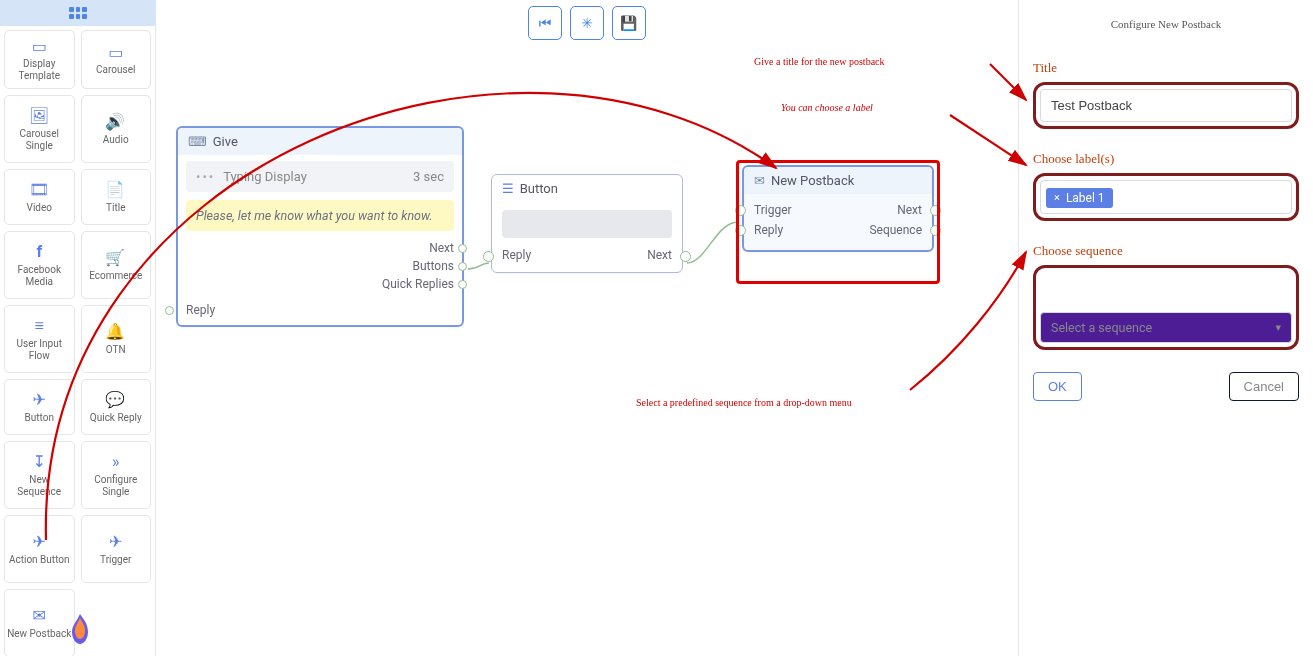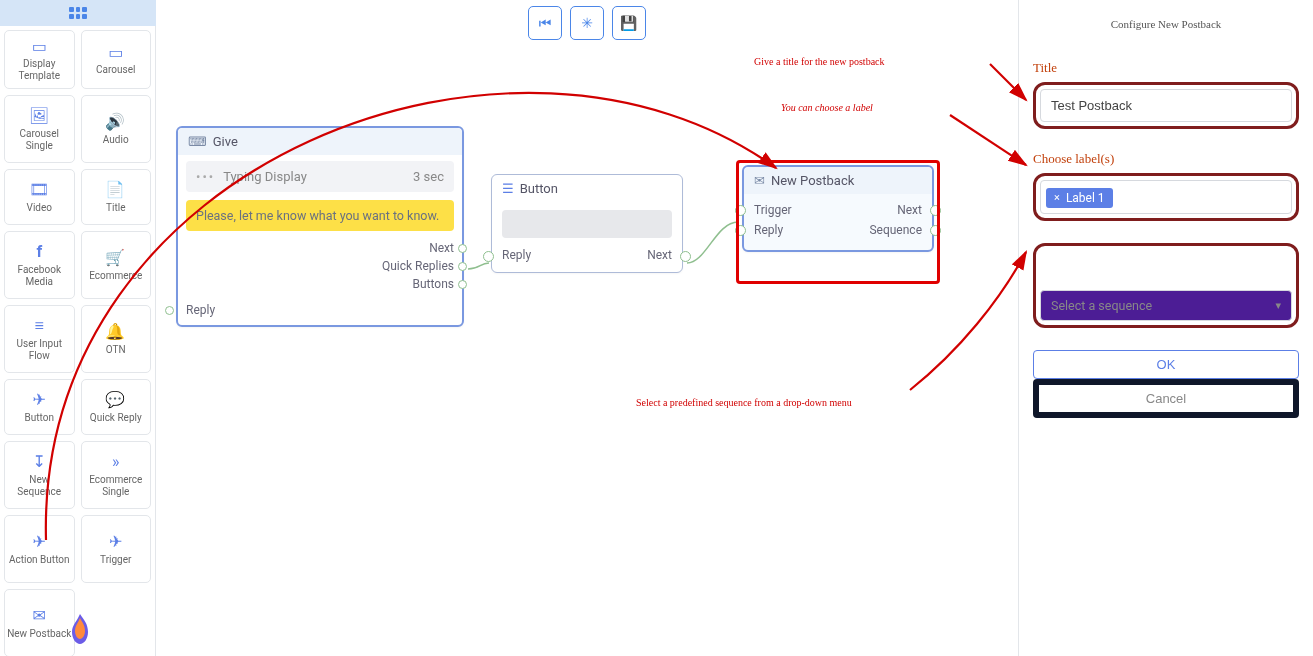--- a/index.html
+++ b/index.html
@@ -68,22 +68,22 @@
   .node.selected .node-header { background: #eef4fb; border-radius: 5px 5px 0 0; }
 
   
   .text-node { left: 20px; top: 126px; width: 288px; }
   .typing-row {
     margin: 6px 8px 0 8px; background: #f2f3f6; border-radius: 4px;
     padding: 8px 10px; display: flex; align-items: center; justify-content: space-between;
     font-size: 13px; color: #888;
   }
   .text-content {
-    margin: 8px 8px 8px 8px; background: #fde047; border-radius: 4px;
-    padding: 8px 10px; font-size: 12.5px; color: #6a7180;
+    margin: 8px 8px 8px 8px; background: #fef9c3; border-radius: 4px;
+    padding: 8px 10px; font-size: 12.5px; color: #6a7180; font-style: italic;
   }
   .port-list-right { padding: 0 8px 8px 0; }
   .port-row-r { display: flex; justify-content: flex-end; align-items: center; font-size: 12px; color: #667; padding: 2px 0; position: relative; }
   .port-row-r .dot, .port-row-l .dot {
     width: 9px; height: 9px; border: 1px solid #8fbf8f; background: #fff; border-radius: 50%;
     position: absolute;
   }
   .port-row-r .dot { right: -13px; }
   .port-row-l { display: flex; justify-content: flex-start; align-items: center; font-size: 12px; color: #667; padding: 2px 8px; position: relative; }
   .port-row-l .dot { left: -13px; }
@@ -142,23 +142,23 @@
   .chip-box { border: 1px solid #d6d9de; border-radius: 4px; padding: 5px; background:#fff; }
   .chip { display:inline-flex; align-items:center; gap:6px; background:#5c7fe6; color:#fff; font-size:12px; padding: 3px 8px; border-radius:3px; }
   .chip .x { font-size:11px; }
   .rp-select {
     width:100%; border:1px solid #d6d9de; border-radius:4px; background:#4c1d95;
     padding: 7px 10px; font-size: 12.5px; color:#888; display:flex; justify-content:space-between; align-items:center;
     cursor: pointer;
     margin-top: 40px;
   }
   .rp-select .caret { color:#888; font-size:11px; }
-  .rp-actions { display:flex; justify-content:space-between; margin-top: 6px; flex-direction: column; }
+  .rp-actions { display:flex; justify-content:space-between; margin-top: 6px; }
   .btn-ok { border:1px solid #5c7fe6; color:#5c7fe6; background:#fff; padding:6px 14px; border-radius:4px; font-size:13px; cursor:pointer; }
-  .btn-cancel { border:6px solid #0f172a; color:#888; background:#fff; padding:6px 14px; border-radius:4px; font-size:13px; cursor:pointer; }
+  .btn-cancel { border:1px solid #0f172a; color:#888; background:#fff; padding:6px 14px; border-radius:4px; font-size:13px; cursor:pointer; }
 
   
   .flame-logo { position:absolute; left:66px; bottom:10px; width:28px; height:34px; }
 
   
   .edge-svg { position:absolute; top:0; left:0; width:862px; height:656px; pointer-events:none; overflow:visible; }
 
   
   .rp-arrow-svg { position:absolute; top:0; left:0; width:1313px; height:656px; pointer-events:none; overflow:visible; }
 </style>
@@ -225,21 +225,21 @@
     <div class="sb-item">
         <div class="icon">💬</div>
         <div class="lbl">Quick Reply</div>
       </div>
     <div class="sb-item tall">
         <div class="icon">↧</div>
         <div class="lbl">New Sequence</div>
       </div>
     <div class="sb-item tall">
         <div class="icon">»</div>
-        <div class="lbl">Ecommerce Single</div>
+        <div class="lbl">Configure Single</div>
       </div>
     <div class="sb-item tall">
         <div class="icon">✈</div>
         <div class="lbl">Action Button</div>
       </div>
     <div class="sb-item tall">
         <div class="icon">✈</div>
         <div class="lbl">Trigger</div>
       </div>
     <div class="sb-item tall">
@@ -280,25 +280,25 @@
       </span>
       <span>3 sec</span>
     </div>
     <div class="text-content">Please, let me know what you want to know.</div>
     <div class="port-list-right">
       <div class="port-row-r">
           <span>Next</span>
           <span class="dot"></span>
         </div>
       <div class="port-row-r">
-          <span>Quick Replies</span>
+          <span>Buttons</span>
           <span class="dot"></span>
         </div>
       <div class="port-row-r">
-          <span>Buttons</span>
+          <span>Quick Replies</span>
           <span class="dot"></span>
         </div>
     </div>
     <div class="port-row-l" style="padding-bottom:8px;">
         <span class="dot"></span>
         <span>Reply</span>
       </div>
   </div>
 
   <div class="node button-node">
@@ -363,20 +363,21 @@
       <div class="chip-box">
         <span class="chip">
           <span class="x">×</span>
           <span>Label 1</span>
         </span>
       </div>
     </div>
   </div>
 
   <div class="rp-field">
+    <div class="rp-label">Choose sequence</div>
     <div class="rp-frame">
       <div class="rp-select">
         <span>Select a sequence</span>
         <span class="caret">▾</span>
       </div>
     </div>
   </div>
 
   <div class="rp-actions">
     <button class="btn-ok">OK</button>

